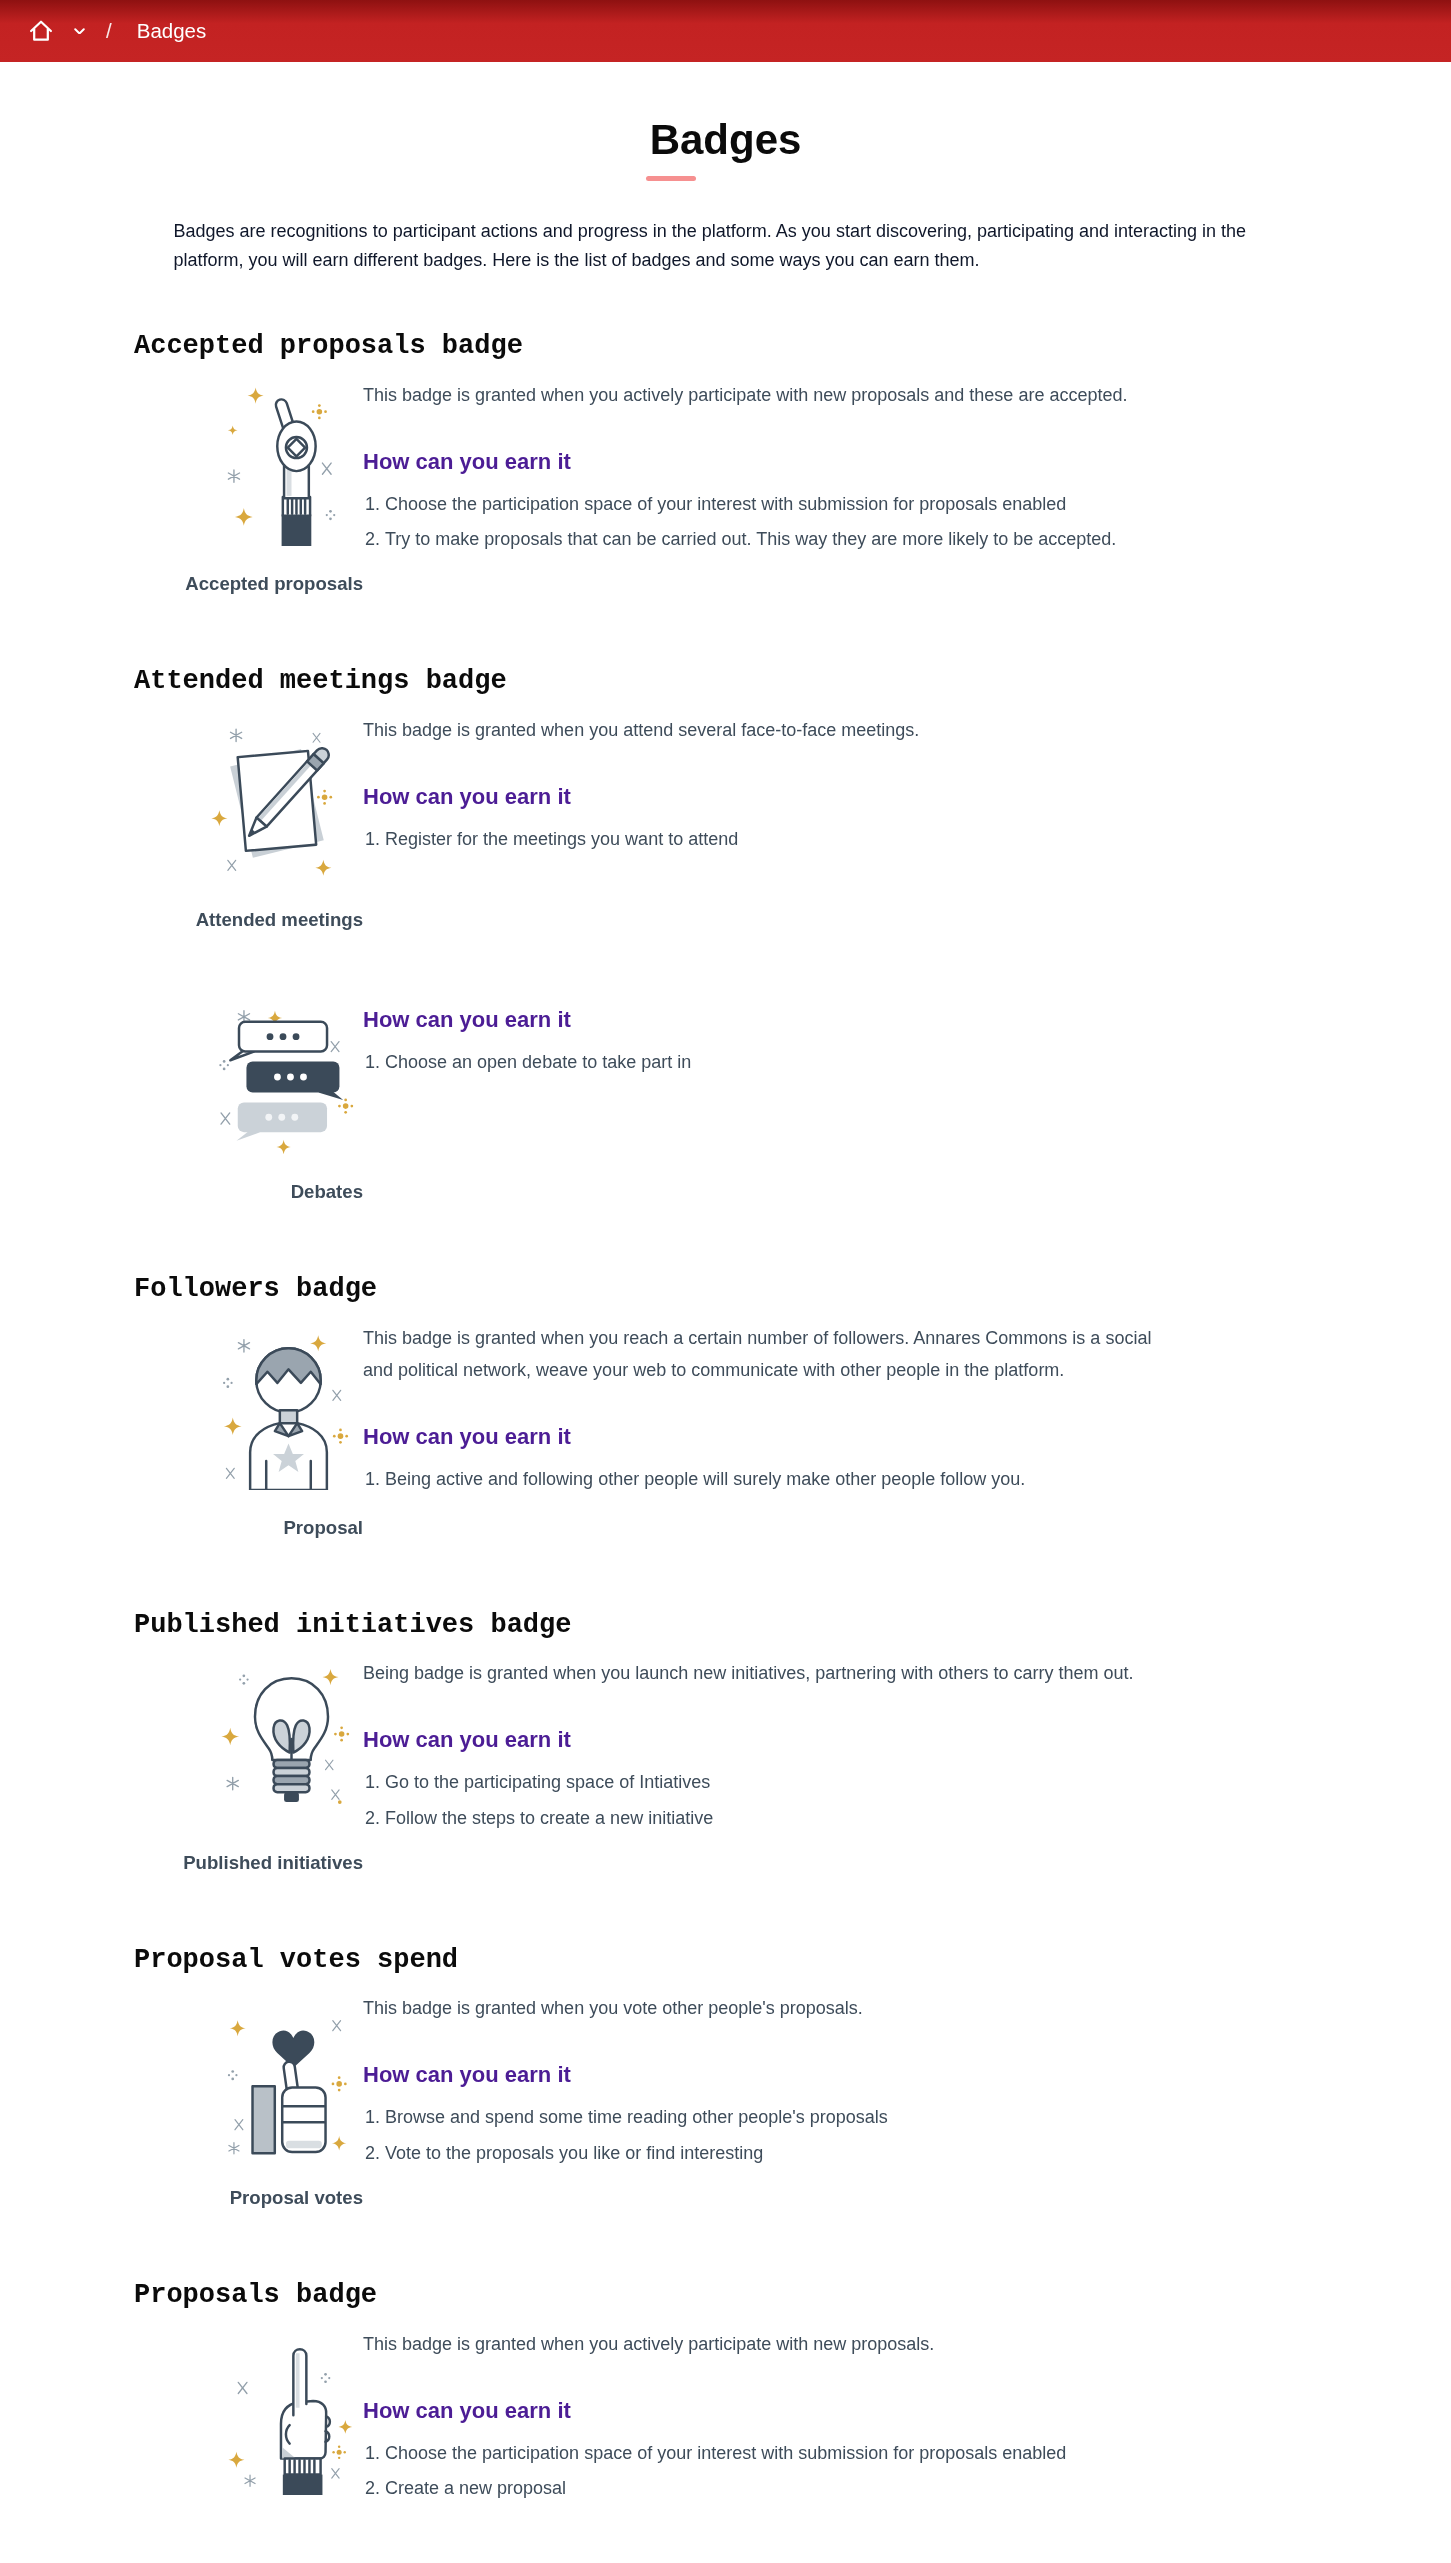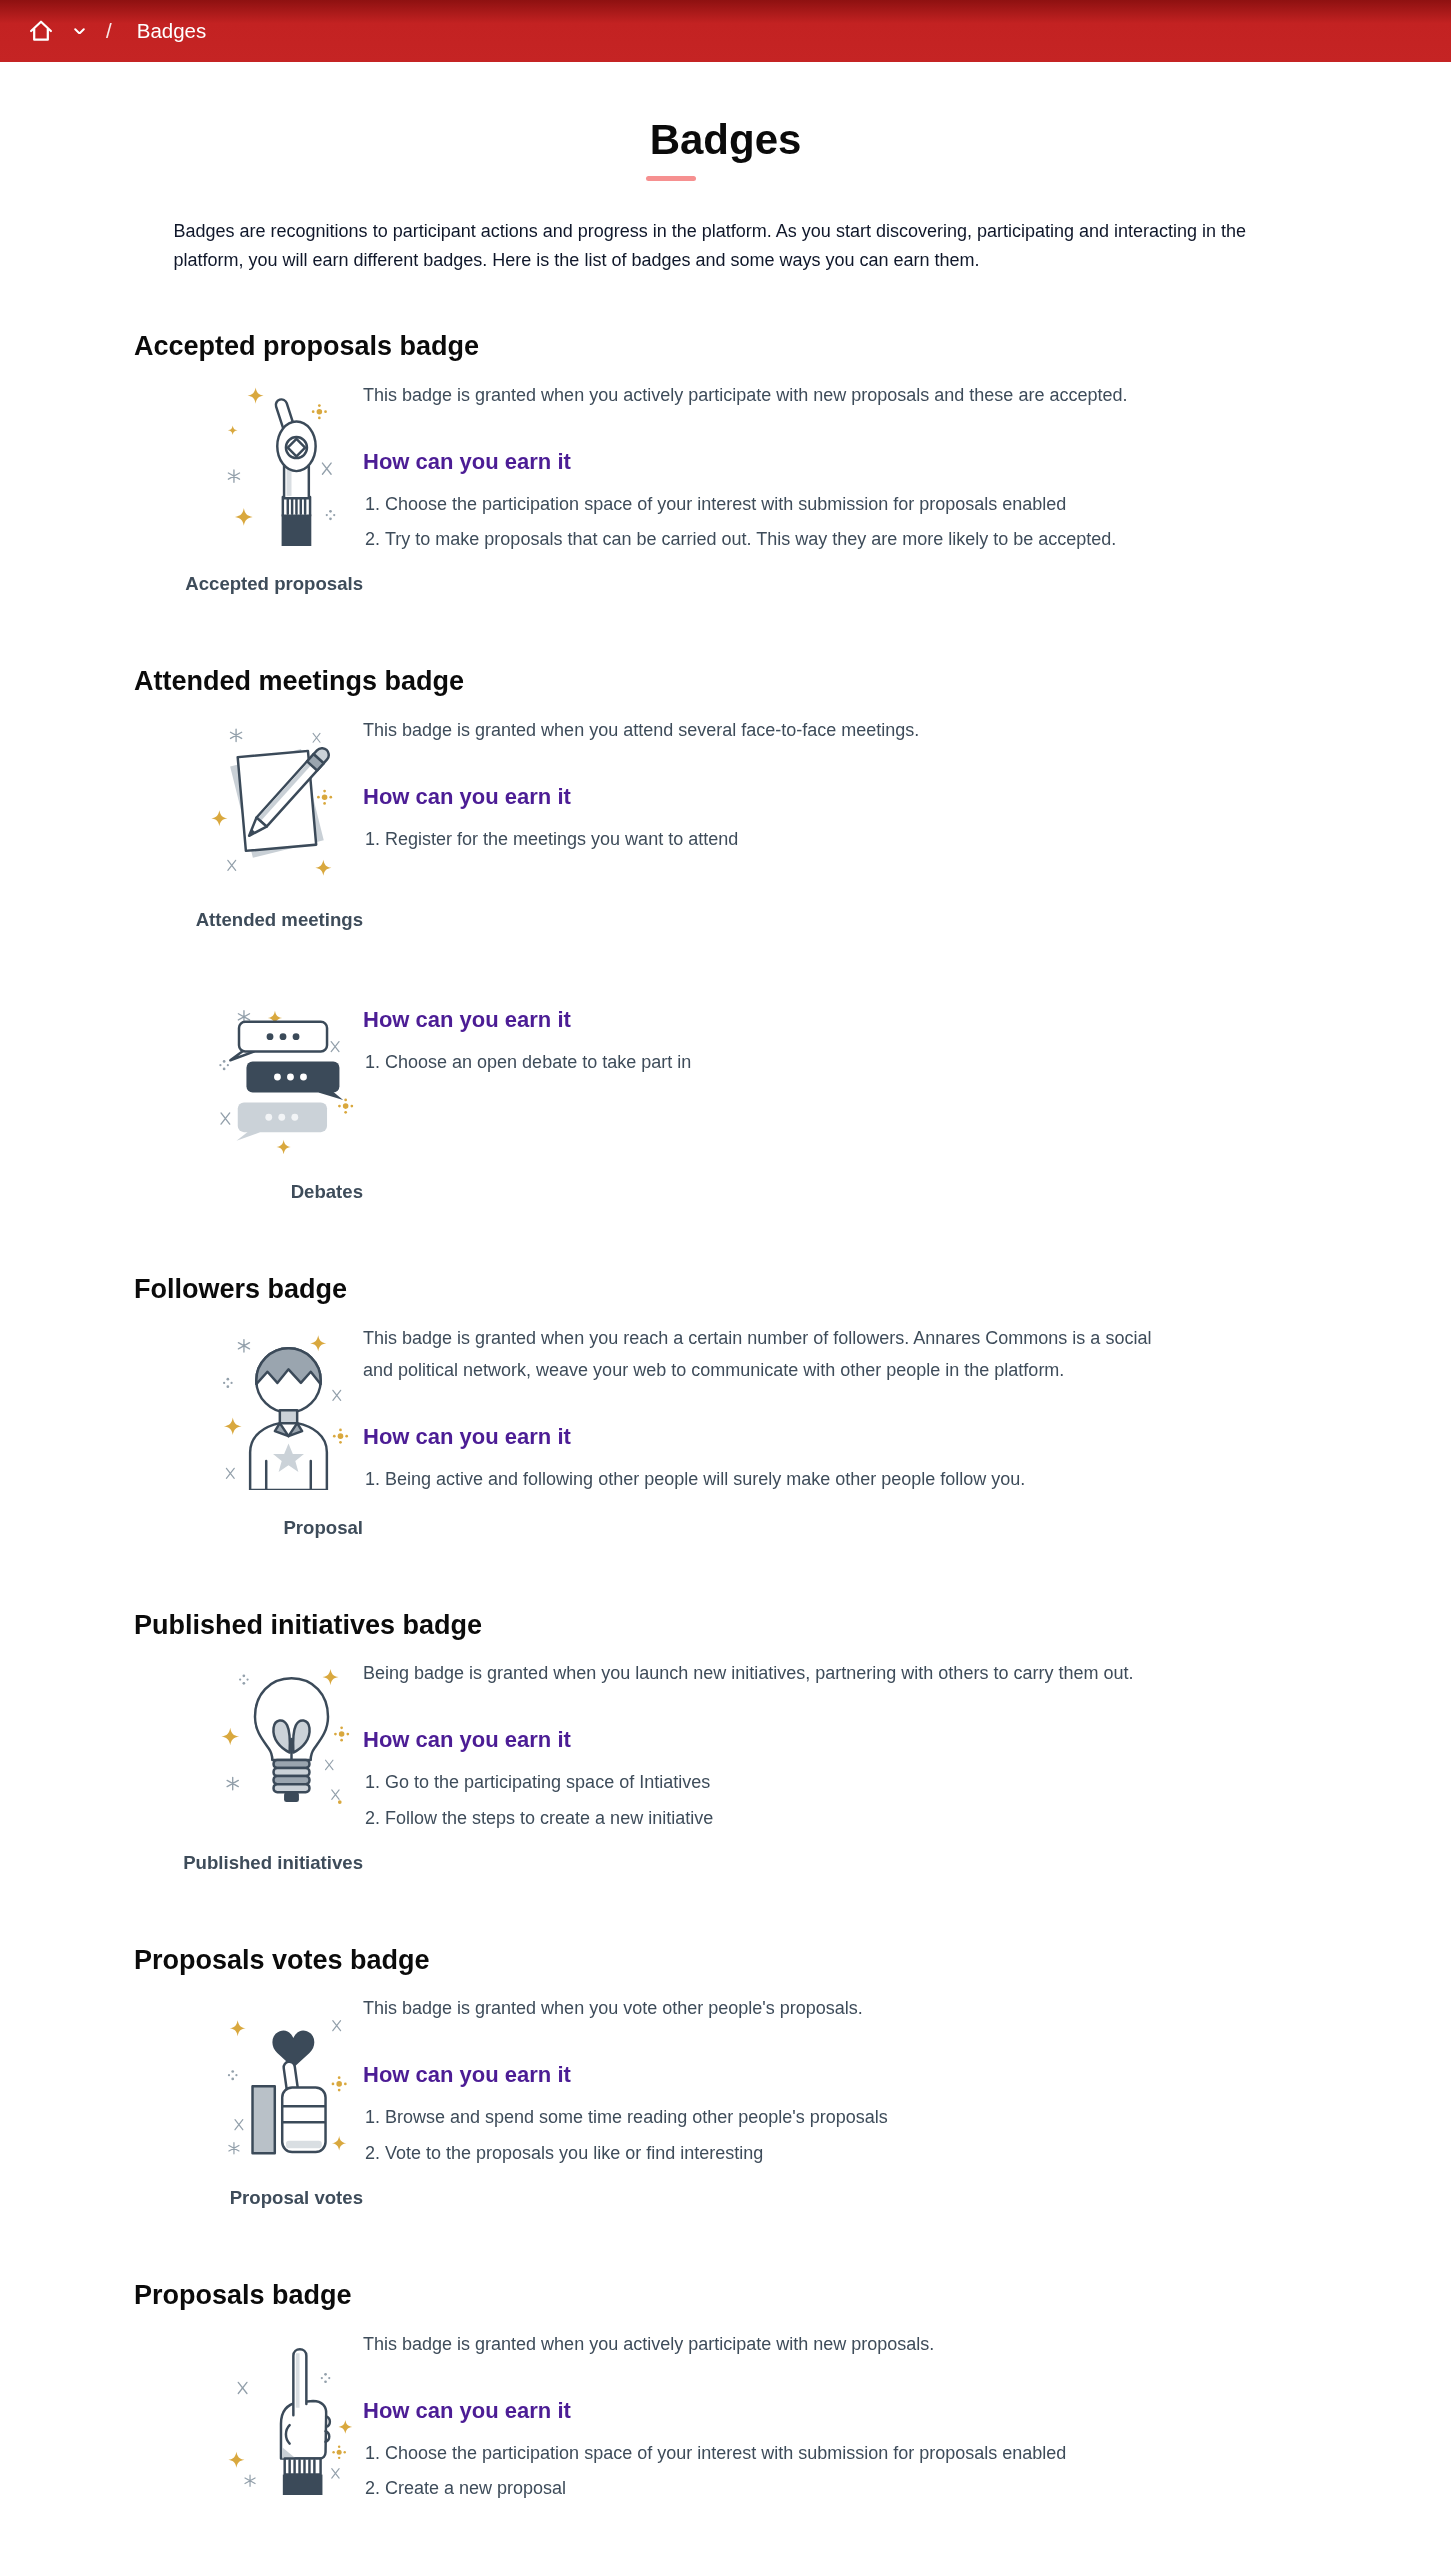--- a/index.html
+++ b/index.html
@@ -32,21 +32,21 @@
   .intro{
     width:1104px;margin:36px auto 0;
     font-size:18px;line-height:29px;color:#0f172a;
   }
   
   main{display:block;}
   .sections{margin:0 134px;padding-bottom:50px;}
   .badge-section{margin-top:69px;}
   .badge-section:first-of-type{margin-top:55px;}
   h2{
-    margin:0 0 11px;font-size:27px;font-weight:700;color:#0B0B0B;line-height:1.25;
+    margin:0 0 11px;font-size:27px;font-weight:700;color:#0B0B0B;line-height:1.25;font-family:Liberation Mono, monospace;
   }
   .row{display:flex;align-items:flex-start;}
   .figure-col{width:229px;flex:none;display:flex;flex-direction:column;align-items:flex-end;padding-top:7.4px;}
   .figure-col svg{display:block;}
   .caption{margin-top:26px;font-size:18.6px;font-weight:700;color:#3E4C5A;text-align:center;line-height:1.3;}
   .text-col{flex:1;max-width:812px;padding-top:3.7px;}
   .desc{margin:0 0 35px;font-size:18px;line-height:32px;}
   h3.how{margin:0 0 10px;font-size:22px;font-weight:700;color:#4c1d95;line-height:32px;}
   ol.steps{margin:0;padding-left:22px;font-size:18px;line-height:32px;color:#3E4C5A;}
   ol.steps li{margin:0 0 3.7px;}
@@ -285,21 +285,21 @@
           <h3 class="how">How can you earn it</h3>
           <ol class="steps">
             <li>Go to the participating space of Intiatives</li>
             <li>Follow the steps to create a new initiative</li>
           </ol>
         </div>
       </div>
     </section>
 
     <section class="badge-section">
-      <h2>Proposals votes badge</h2>
+      <h2>Proposal votes spend</h2>
       <div class="row">
         <div class="figure-col">
           <svg width="143" height="164" viewBox="0 0 230 265">
             <use href="#sp-star" transform="translate(28,52)"></use>
             <use href="#sp-x" transform="translate(188,48) scale(0.9)"></use>
             <use href="#sp-dots" transform="translate(20,128)"></use>
             <use href="#sp-fl" transform="translate(192,142)"></use>
             <use href="#sp-x" transform="translate(30,208) scale(0.9)"></use>
             <use href="#sp-ast" transform="translate(22,246) scale(0.9)"></use>
             <use href="#sp-star" transform="translate(192,238) scale(0.9)"></use>

